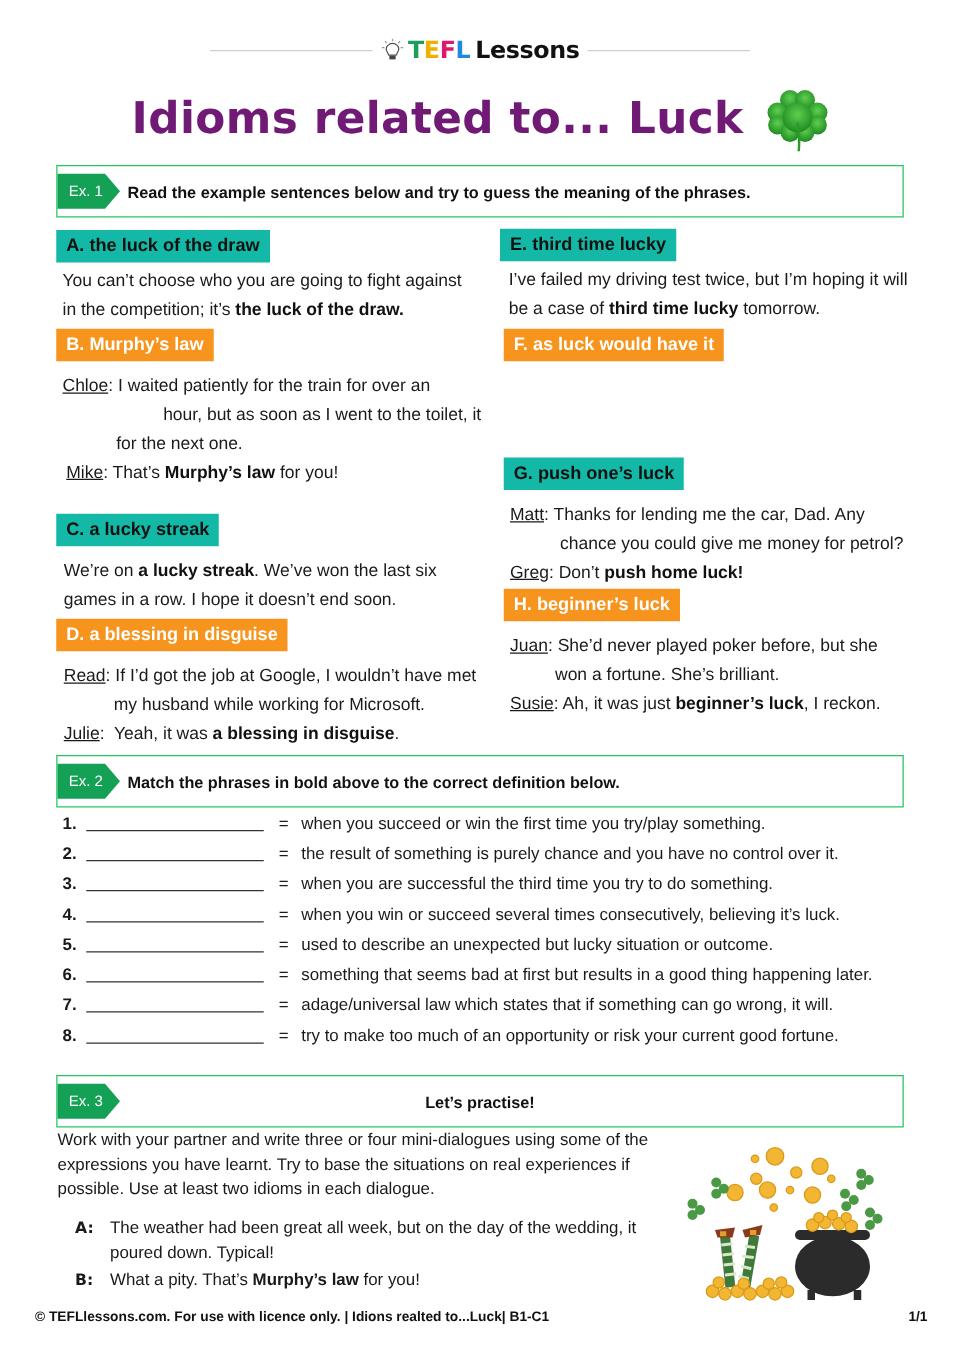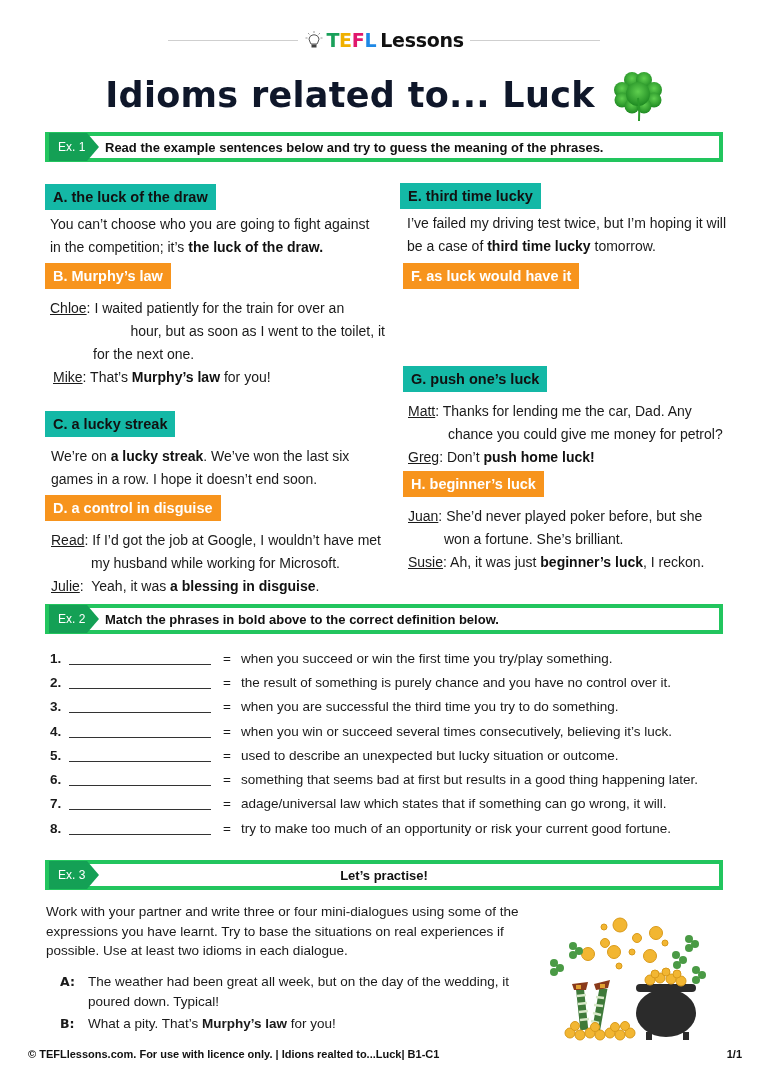--- a/index.html
+++ b/index.html
@@ -9,25 +9,25 @@
   
   .logo-row { position: absolute; top: 28px; left: 168px; width: 432px; height: 24px; display: flex; align-items: center; }
   .logo-line { flex: 1; height: 1px; background: #cfcfcf; }
   .logo { display: flex; align-items: center; padding: 0 6px; font-weight: bold; font-size: 19px; font-family: "DejaVu Sans", sans-serif; letter-spacing: -0.3px; }
   .logo .bulb { width: 20px; height: 20px; margin-right: 2px; }
   .logo .t { color: #1aa05a; } .logo .e { color: #f0b000; } .logo .f { color: #e0186c; } .logo .l { color: #1e88e5; }
   .logo .lessons { color: #111; margin-left: 4px; }
 
   
   .title-row { position: absolute; top: 68px; left: 0; width: 768px; display: flex; justify-content: center; align-items: center; }
-  .title { font-family: "DejaVu Sans", sans-serif; font-weight: bold; font-size: 35px; color: #0f172a; letter-spacing: 0.3px; }
+  .title { font-family: "DejaVu Sans", sans-serif; font-weight: bold; font-size: 35px; color: #701a75; letter-spacing: 0.3px; }
   .clover { width: 50px; height: 54px; margin-left: 18px; }
 
   
-  .ex-bar { position: absolute; left: 45px; width: 678px; height: 30px; border: 4px solid #22c55e; display: flex; align-items: center; background: #fff; }
+  .ex-bar { position: absolute; left: 45px; width: 678px; height: 42px; border: 1px solid #22c55e; display: flex; align-items: center; background: #fff; }
   .ex-badge { position: relative; height: 28px; width: 38px; background: #14a055; color: #fff; font-size: 12px; display: flex; align-items: center; padding-left: 9px; margin-right: 18px; font-family: "Liberation Sans", sans-serif; }
   .ex-badge::after { content: ""; position: absolute; right: -12px; top: 0; border-top: 14px solid transparent; border-bottom: 14px solid transparent; border-left: 12px solid #14a055; }
   .ex-text { font-size: 13px; font-weight: bold; color: #111; }
   .ex-text.center { flex: 1; text-align: center; padding-right: 56px; }
   .label { display: inline-block; font-weight: bold; font-size: 14.5px; padding: 5px 8px 5px 8px; line-height: 16px; }
   .label.green { background: #14b8a6; color: #111; }
   .label.orange { background: #f7941d; color: #fff; }
   .para { font-size: 14px; line-height: 23px; color: #1a1a1a; }
   .para b { font-weight: bold; color: #111; }
   .speaker { text-decoration: underline; }
@@ -121,21 +121,21 @@
     <div style="padding-left:3px;"><span class="speaker">Mike</span>: <span>That’s </span><b>Murphy’s law</b><span> for you!</span></div>
   </div>
 </div>
 
 <div class="block" style="left:45px; top:411px; width:330px;">
   <span class="label green">C. a lucky streak</span>
   <p class="para" style="margin-top:8px; padding-left:6px;"><span>We’re on </span><b>a lucky streak</b><span>. We’ve won the last six games in a row. I hope it doesn’t end soon.</span></p>
 </div>
 
 <div class="block" style="left:45px; top:495px; width:340px;">
-  <span class="label orange">D. a control in disguise</span>
+  <span class="label orange">D. a blessing in disguise</span>
   <div class="para" style="margin-top:8px; padding-left:6px;">
     <div><span class="speaker">Read</span>: <span>If I’d got the job at Google, I wouldn’t have met</span></div>
     <div style="padding-left:40px;">my husband while working for Microsoft.</div>
     <div><span class="speaker">Julie</span>:&nbsp; <span>Yeah, it was </span><b>a blessing in disguise</b><span>.</span></div>
   </div>
 </div>
 
 <div class="block" style="left:400px; top:183px; width:330px;">
   <span class="label green">E. third time lucky</span>
   <p class="para" style="margin-top:3px; padding-left:7px;"><span>I’ve failed my driving test twice, but I’m hoping it will be a case of </span><b>third time lucky</b><span> tomorrow.</span></p>

